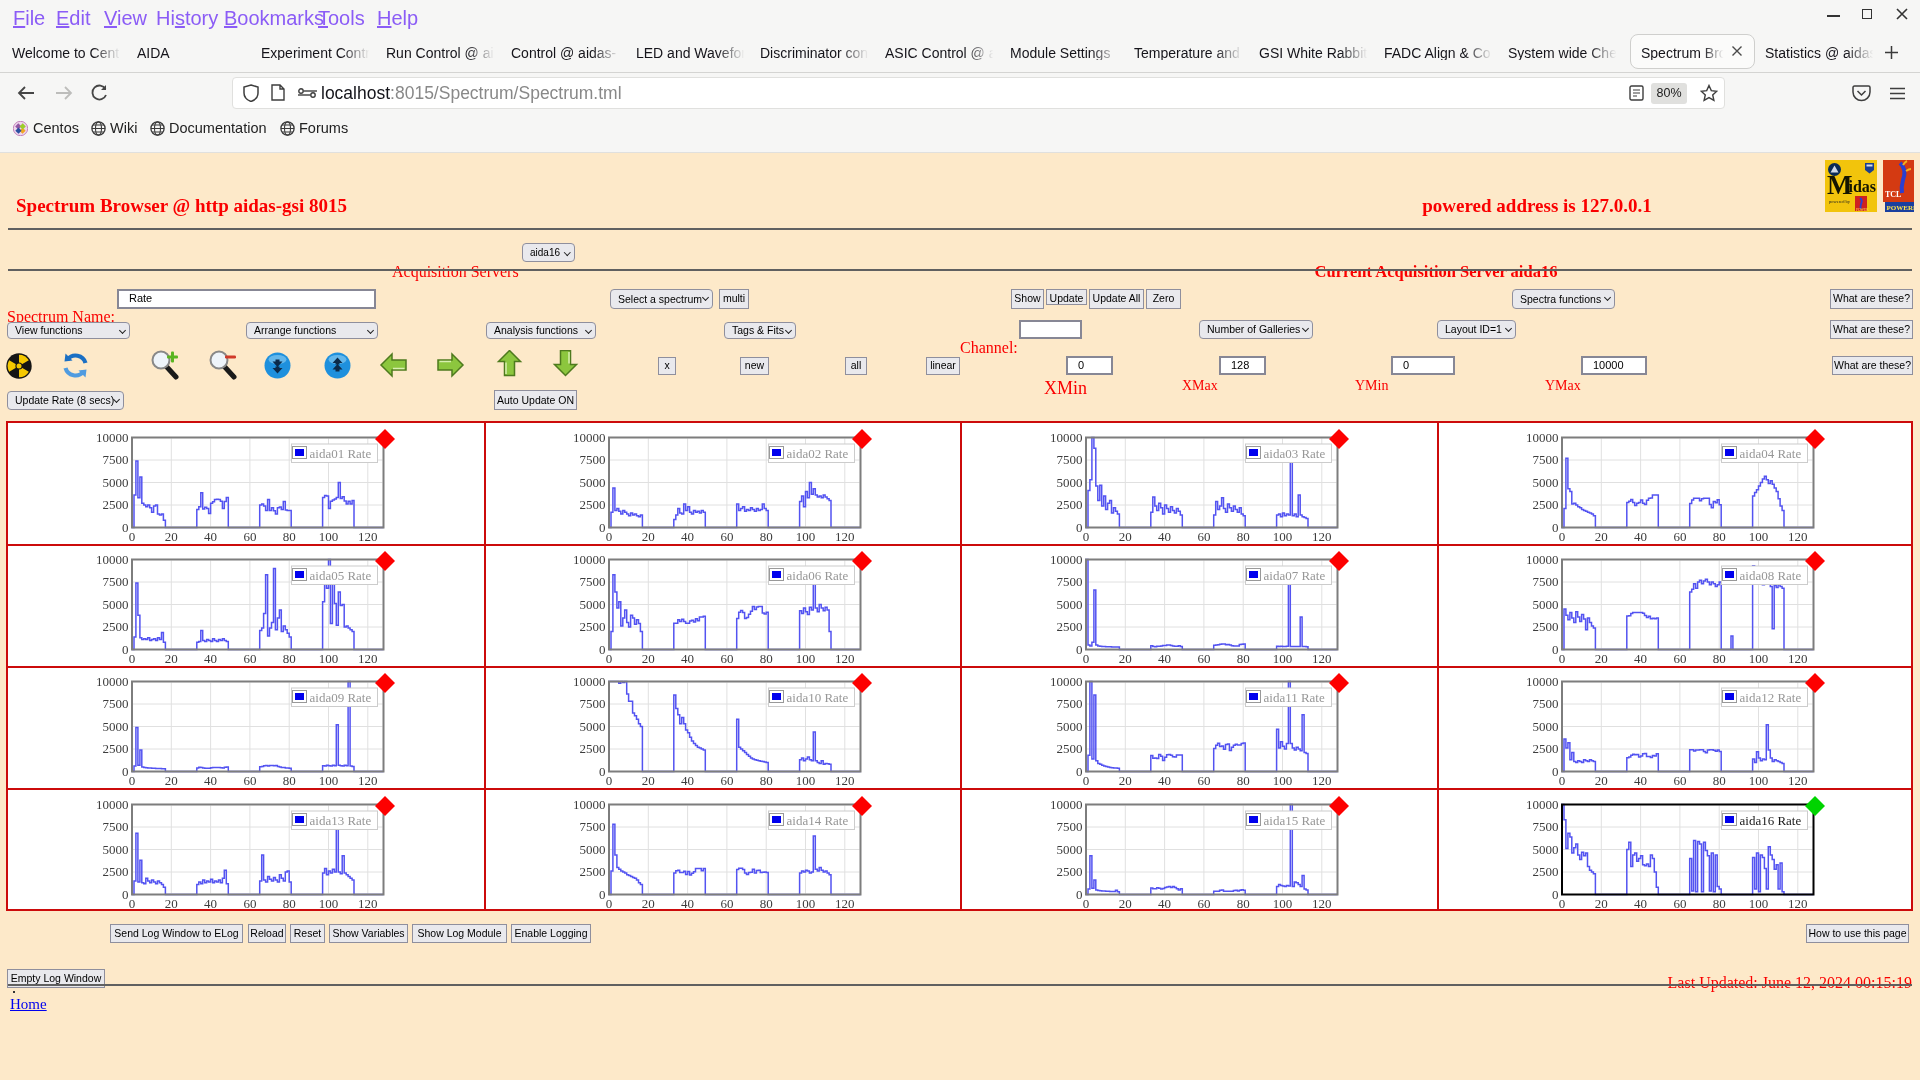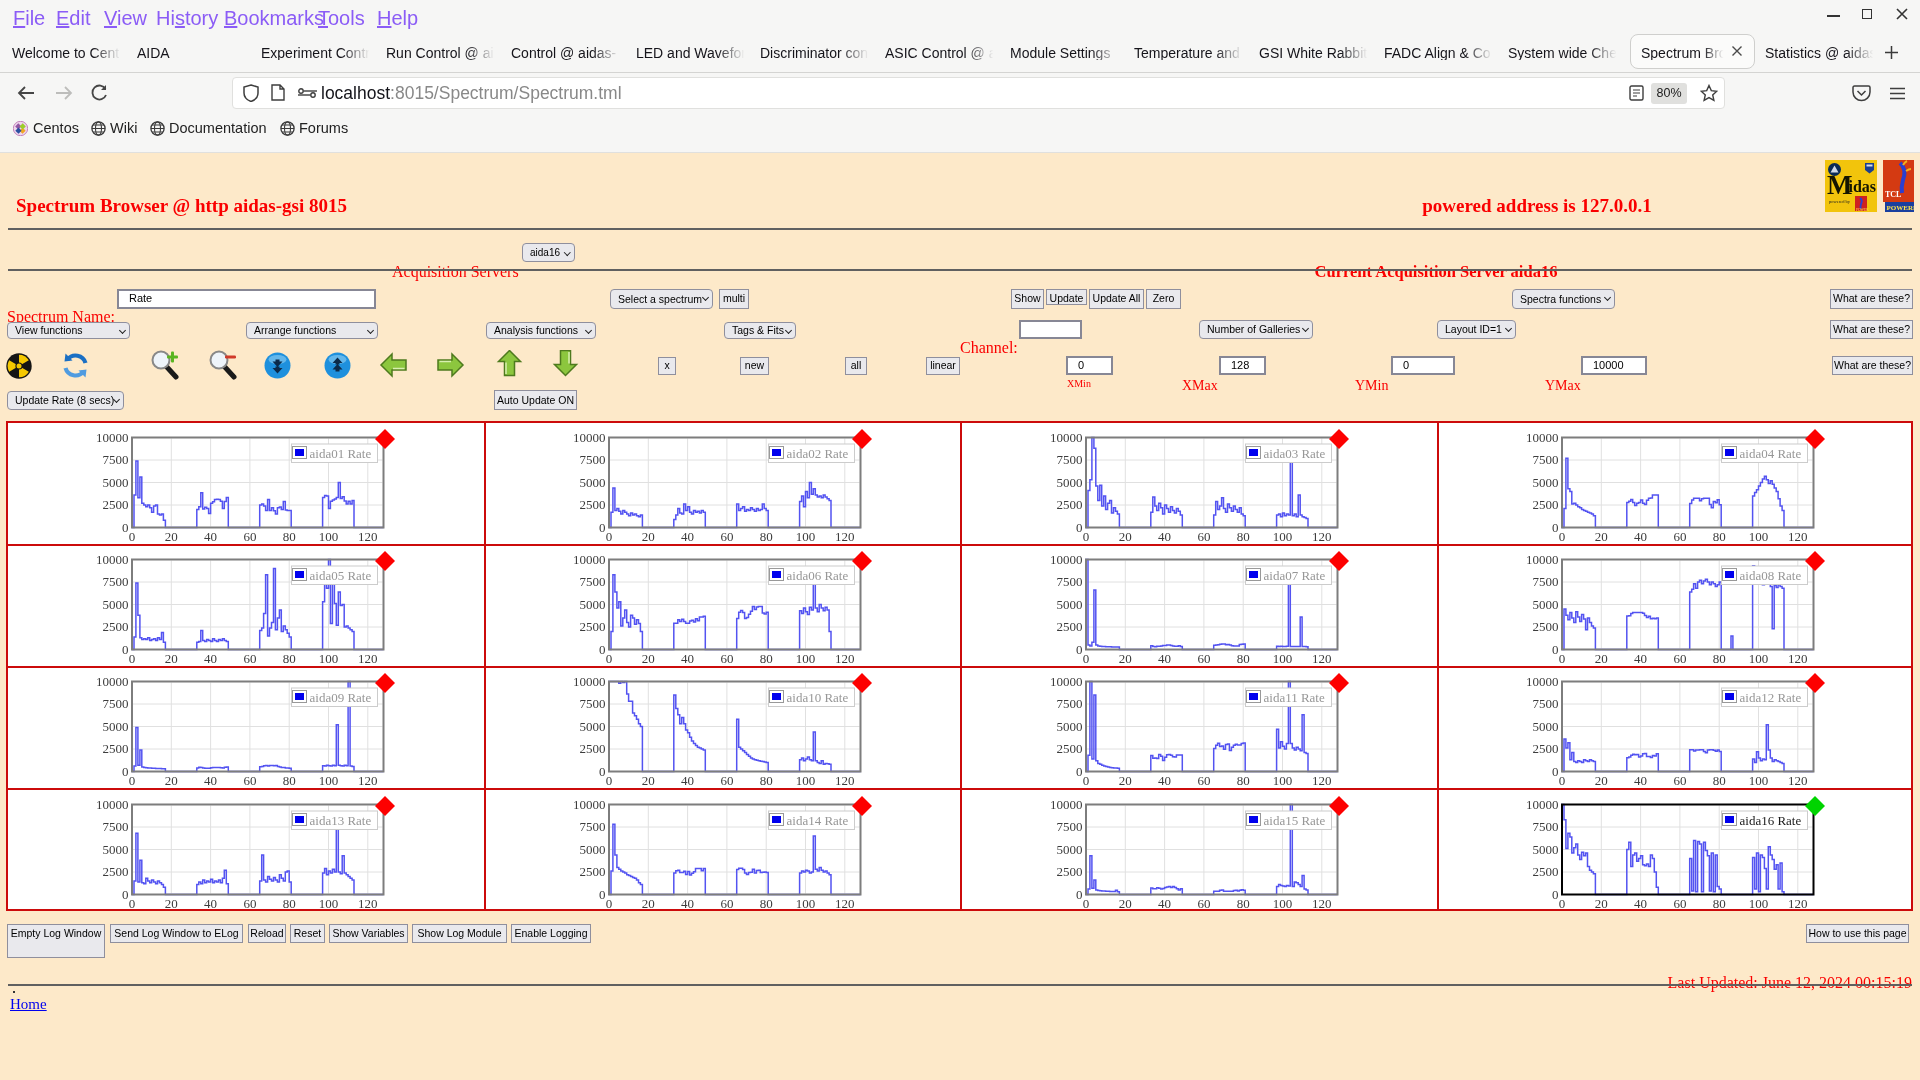--- a/index.html
+++ b/index.html
@@ -229,21 +229,21 @@
 <svg class="abs" style="left:551px;top:350px" width="29" height="29">
     <g transform="rotate(90 14.5 13)">
       <path d="M2 8 L16 8 L16 2 L27 13 L16 24 L16 18 L2 18 Z" fill="#8cc63e" stroke="#4e7a1e" stroke-width="1.5"></path>
       <path d="M3.5 9.5 L15 9.5" stroke="#d8efb0" stroke-width="1.5"></path>
     </g>
   </svg>
 <div class="btn" style="left:658px;top:357px;width:18px;height:18px;line-height:15.5px">x</div>
 <div class="btn" style="left:740px;top:357px;width:29px;height:18px;line-height:15.5px">new</div>
 <div class="btn" style="left:845px;top:357px;width:22px;height:18px;line-height:15.5px">all</div>
 <div class="btn" style="left:926px;top:357px;width:34px;height:18px;line-height:15.5px">linear</div>
-<div class="rserif" style="left:1067px;top:358.5px;font-size:10px">XMin</div>
+<div class="rserif" style="left:1044px;top:358.5px;font-size:18px">XMin</div>
 <div class="inp" style="left:1066px;top:356px;width:47px;height:19px">0</div>
 <div class="rserif" style="left:1182px;top:358.5px;font-size:14px">XMax</div>
 <div class="inp" style="left:1219px;top:356px;width:47px;height:19px">128</div>
 <div class="rserif" style="left:1355px;top:358.5px;font-size:14px">YMin</div>
 <div class="inp" style="left:1391px;top:356px;width:64px;height:19px">0</div>
 <div class="rserif" style="left:1545px;top:358.5px;font-size:14px">YMax</div>
 <div class="inp" style="left:1581px;top:356px;width:66px;height:19px">10000</div>
 <div class="btn" style="left:1832px;top:356px;width:81px;height:19px">What are these?</div>
 <div class="sel" style="left:7px;top:391px;width:117px;height:19px;line-height:17px">Update Rate (8 secs)<span class="car"></span></div>
 <div class="btn" style="left:494px;top:390px;width:83px;height:20px;line-height:18px">Auto Update ON</div>
@@ -728,21 +728,21 @@
       <text x="281.2" y="118.3" font-family="Liberation Serif" font-size="13" fill="#3c3c3c" text-anchor="middle">80</text>
       <text x="320.5" y="118.3" font-family="Liberation Serif" font-size="13" fill="#3c3c3c" text-anchor="middle">100</text>
       <text x="359.8" y="118.3" font-family="Liberation Serif" font-size="13" fill="#3c3c3c" text-anchor="middle">120</text>
       <rect x="283.5" y="21" width="86" height="18.5" fill="#ffffff" stroke="#cccccc" stroke-width="1"></rect>
       <rect x="284.5" y="23.5" width="14" height="12" fill="#ffffff" stroke="#999999" stroke-width="1"></rect>
       <rect x="287" y="26" width="9" height="7" fill="#0000ee"></rect>
       <text x="301.5" y="35" font-family="Liberation Serif" font-size="13" fill="#1a1a1a">aida16 Rate</text>
       <path d="M377 6 L387 16 L377 26 L367 16 Z" fill="#00d400"></path>
     </svg>
   </div>
-<div class="btn" style="left:7px;top:924px;width:98px;height:34px">Empty Log Window</div>
+<div class="btn" style="left:7px;top:969px;width:98px;height:19px">Empty Log Window</div>
 <div class="btn" style="left:110px;top:924px;width:133px;height:19px">Send Log Window to ELog</div>
 <div class="btn" style="left:248px;top:924px;width:38px;height:19px">Reload</div>
 <div class="btn" style="left:290px;top:924px;width:35px;height:19px">Reset</div>
 <div class="btn" style="left:329px;top:924px;width:79px;height:19px">Show Variables</div>
 <div class="btn" style="left:412px;top:924px;width:95px;height:19px">Show Log Module</div>
 <div class="btn" style="left:511px;top:924px;width:80px;height:19px">Enable Logging</div>
 <div class="btn" style="left:1806px;top:924px;width:103px;height:19px">How to use this page</div>
 <div class="rserif" style="left:1912px;top:955px;font-size:16px;transform:translateX(-100%)">Last Updated: June 12, 2024 00:15:19</div>
 <div class="hr" style="top:984px"></div>
 <div class="abs" style="left:13px;top:991px;width:2px;height:2px;background:#333"></div>

